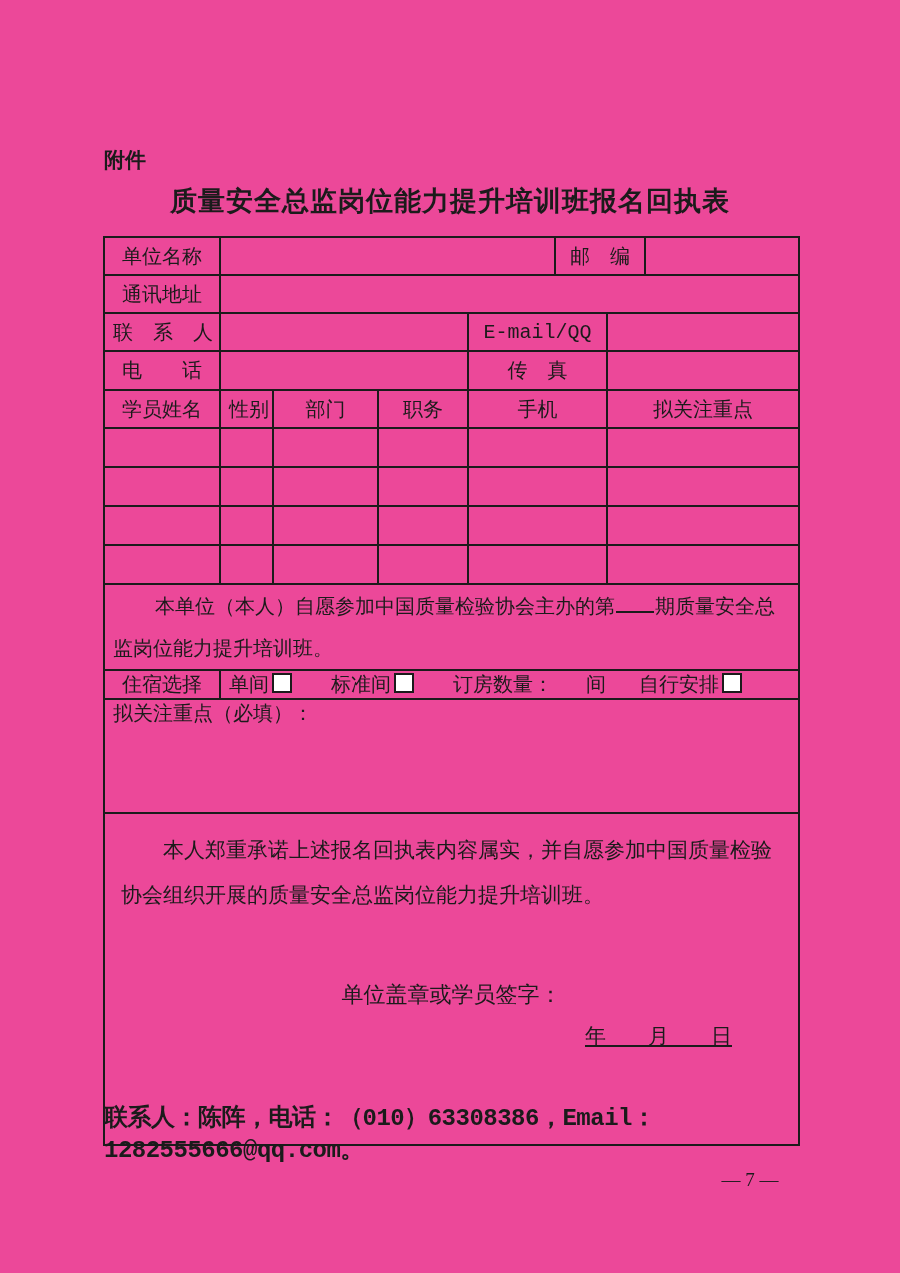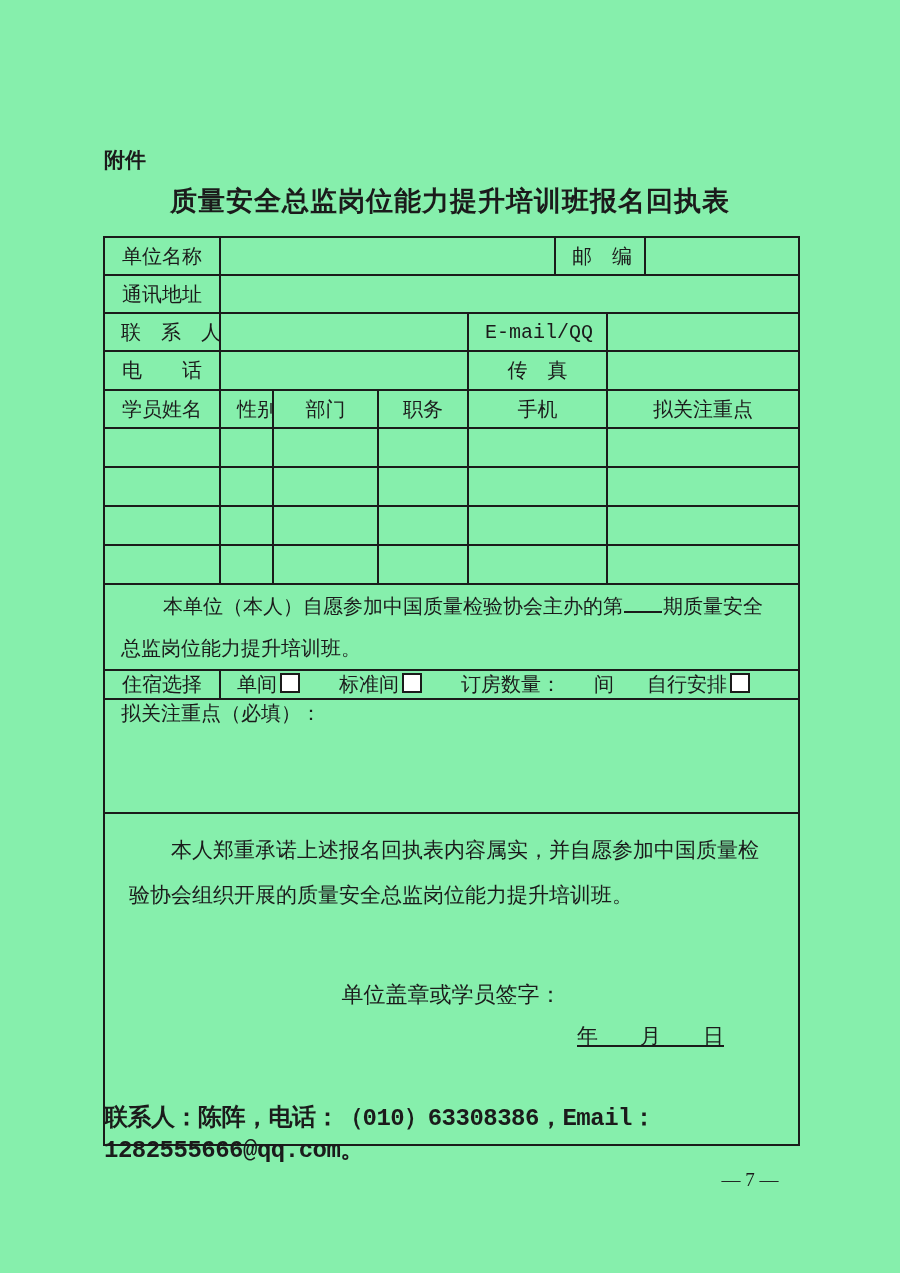--- a/index.html
+++ b/index.html
@@ -3,39 +3,39 @@
 <meta charset="utf-8">
 <style>
   html, body {
     margin: 0; padding: 0;
     width: 900px; height: 1273px;
     background: #ffffff;
     font-family: "Liberation Serif", "DejaVu Serif", serif;
     color: #1b1b1b;
     overflow: hidden;
   }
-  .page { position: relative; width: 900px; height: 1273px; background: #86efac; }
+  .page { position: relative; width: 900px; height: 1273px; background: #ec4899; }
 
   .attachment {
     position: absolute; left: 104px; top: 146px;
     font-size: 21px; font-weight: 700;
   }
   .title {
     position: absolute; left: 0; top: 183px; width: 100%;
     margin: 0; text-align: center;
     font-size: 27px; font-weight: 700; letter-spacing: 1px;
   }
 
   table.form {
     position: absolute; left: 103px; top: 236px;
     width: 695px; border-collapse: collapse; table-layout: fixed;
   }
   table.form td {
     border: 2px solid #1b1b1b;
-    font-size: 20px; padding: 0 16px;
+    font-size: 20px; padding: 0 8px;
     overflow: hidden; word-break: break-all;
   }
   tr.h38 { height: 38px; }
   tr.h39 { height: 39px; }
   tr.h44 { height: 28px; }
   tr.h86 { height: 86px; }
   tr.h114 { height: 114px; }
   tr.h258 { height: 332px; }
 
   td.lbl { text-align: center; white-space: nowrap; }

